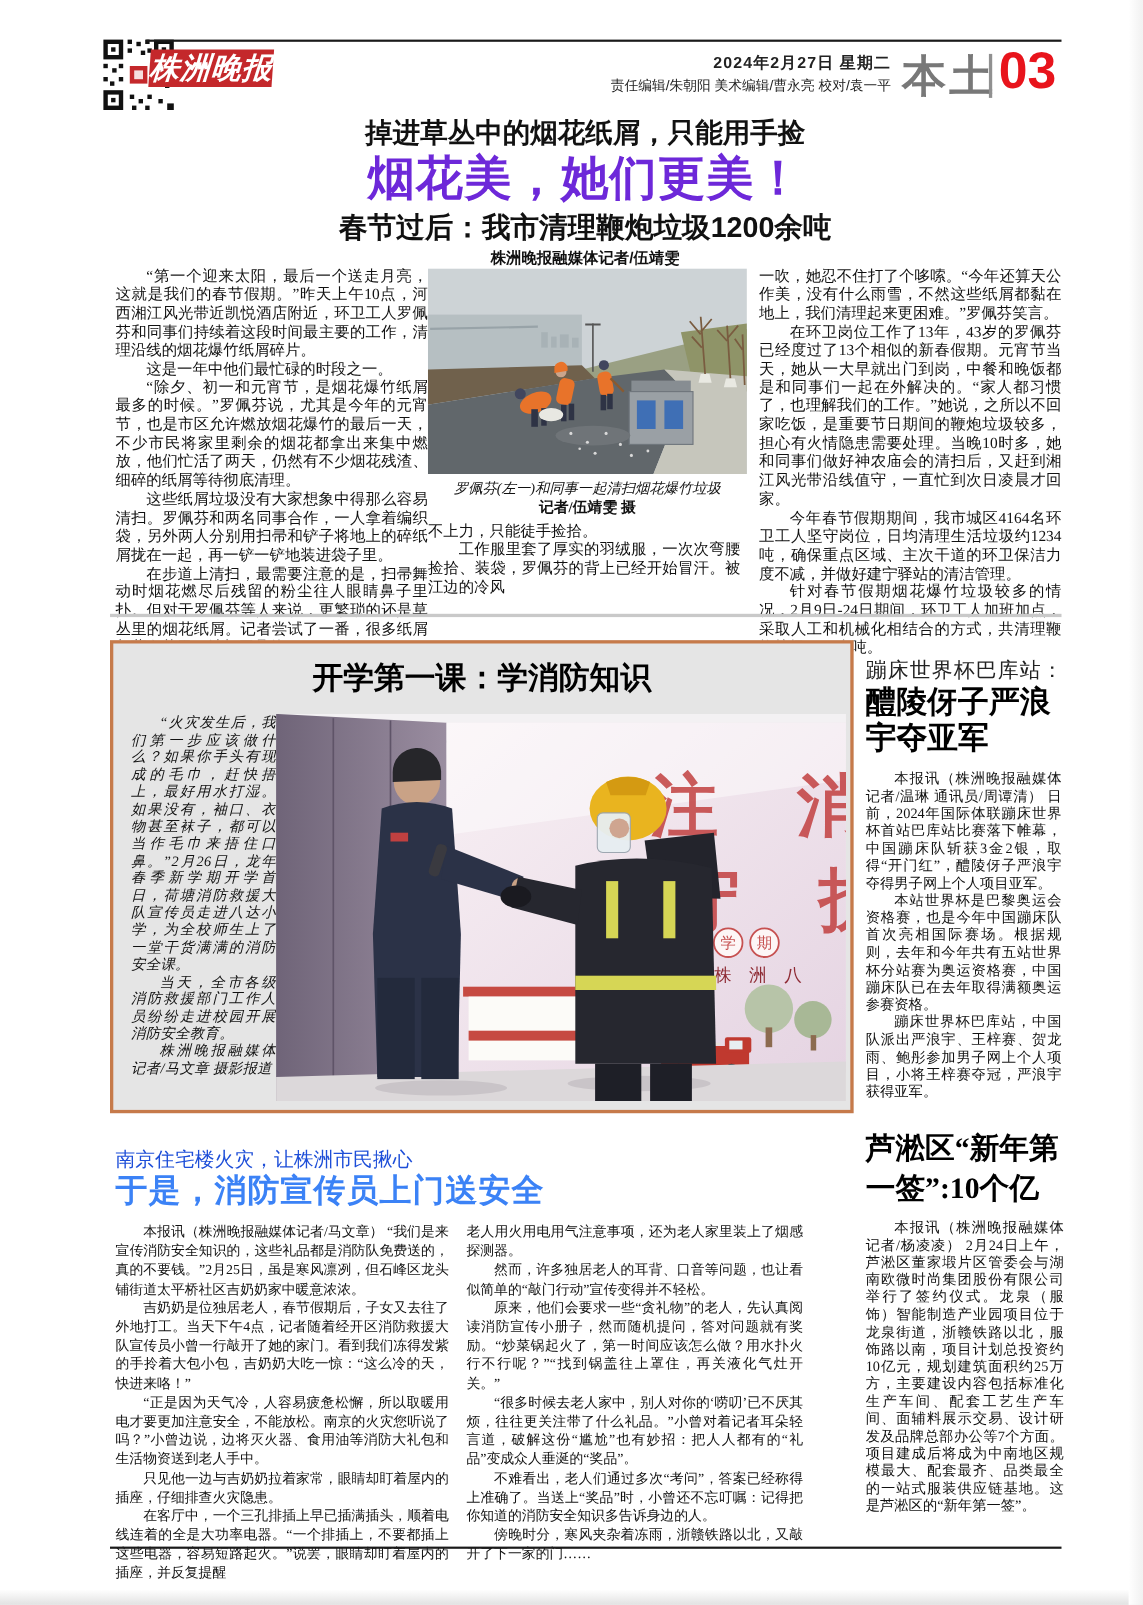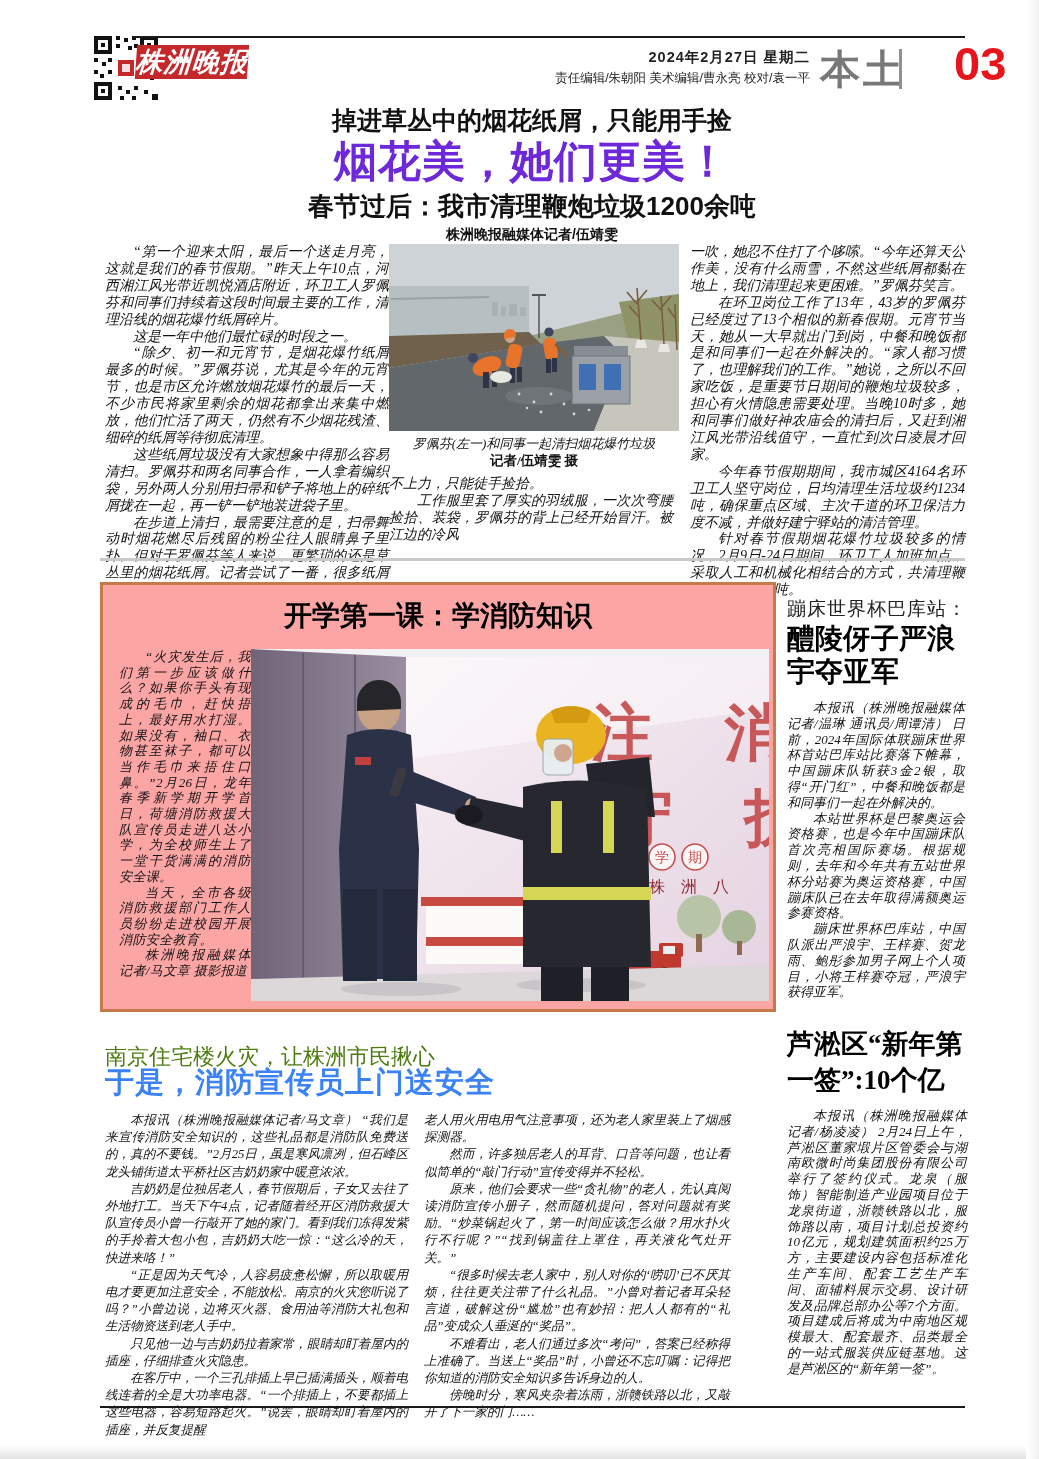--- a/index.html
+++ b/index.html
@@ -18,35 +18,35 @@
   .page-num{font-family:"Liberation Sans",sans-serif;font-weight:900;font-size:47px;color:#e8141c;}
   .hr-black{background:#1a1a1a;}
   .hr-gray{background:#c9c9c9;}
   
   .center{text-align:center;}
   .kicker-main{font-family:"Liberation Sans",sans-serif;font-weight:600;font-size:25px;color:#111;}
   .title-main{font-family:"Liberation Sans",sans-serif;font-weight:900;font-size:43px;color:#6d28d9;letter-spacing:1px;}
   .subtitle-main{font-family:"Liberation Sans",sans-serif;font-weight:600;font-size:26px;color:#111;}
   .byline-main{font-family:"Liberation Sans",sans-serif;font-weight:bold;font-size:14px;color:#111;}
   
-  .col p{margin:0;text-indent:2em;text-align:justify;font-style:italic;}
+  .col p{margin:0;text-indent:2em;text-align:justify;}
   .col p.noindent{text-indent:0;}
   .story-col{font-size:14px;line-height:16.9px;}
   .visit-col{font-size:12.6px;line-height:17.2px;}
   .side-col{font-size:13px;line-height:15.8px;}
   .kaiti-col{font-size:13px;line-height:15.7px;font-style:italic;letter-spacing:0.4px;}
   .caption1{font-size:13px;font-style:italic;text-align:center;}
   .caption2{font-size:13.5px;font-weight:bold;text-align:center;padding-right:10px;}
   
-  .fire-box{border:3px solid #c67a4a;background:#fca5a5;}
+  .fire-box{border:3px solid #c67a4a;background:#e5e5e5;}
   .box-title{font-family:"Liberation Sans",sans-serif;font-weight:900;font-size:28px;color:#000;text-align:center;}
   
   .side-kicker{font-size:19px;color:#222;letter-spacing:1px;}
   .side-title{font-weight:900;font-size:28px;line-height:33px;color:#000;}
-  .visit-kicker{font-family:"Liberation Sans",sans-serif;font-weight:400;font-size:22px;color:#4d7c0f;}
+  .visit-kicker{font-family:"Liberation Sans",sans-serif;font-weight:400;font-size:18px;color:#1d4ed8;}
   .visit-title{font-weight:900;font-size:29px;color:#3b82f6;letter-spacing:1px;}
   .edge-bottom{background:linear-gradient(#ffffff,#e2e2e2);}
   .edge-right{background:linear-gradient(90deg,#ffffff,#f1f1f1);}
 </style>
 </head>
 <body>
 
 <div class="page">
 
   <svg class="abs" style="left:92px;top:34px;" width="68" height="68" viewBox="0 0 68 68">
@@ -99,21 +99,21 @@
 
   <div class="abs masthead" style="left:136px;top:45px;width:112px;height:34px;">株洲晚报</div>
 
   <div class="abs dateblock" style="left:480px;top:48px;width:330px;">
     <div class="d1">2024年2月27日 星期二</div>
     <div class="d2">责任编辑/朱朝阳 美术编辑/曹永亮 校对/袁一平</div>
   </div>
 
   <div class="abs section-label" style="left:820px;top:42px;">本土</div>
   <div class="abs" style="left:899px;top:49px;width:3px;height:40px;background:#909090;"></div>
-  <div class="abs page-num" style="left:908px;top:36px;margin-left:46px;">03</div>
+  <div class="abs page-num" style="left:908px;top:36px;">03</div>
 
   <div class="abs center kicker-main" style="left:182px;top:104px;width:700px;">掉进草丛中的烟花纸屑，只能用手捡</div>
   <div class="abs center title-main" style="left:132px;top:133px;width:800px;">烟花美，她们更美！</div>
   <div class="abs center subtitle-main" style="left:182px;top:189px;width:700px;">春节过后：我市清理鞭炮垃圾1200余吨</div>
   <div class="abs center byline-main" style="left:182px;top:226px;width:700px;">株洲晚报融媒体记者/伍靖雯</div>
 
   <div class="abs col story-col" style="left:105px;top:244px;width:284px;height:320px;">
       <p>“第一个迎来太阳，最后一个送走月亮，这就是我们的春节假期。”昨天上午10点，河西湘江风光带近凯悦酒店附近，环卫工人罗佩芬和同事们持续着这段时间最主要的工作，清理沿线的烟花爆竹纸屑碎片。</p>
       <p>这是一年中他们最忙碌的时段之一。</p>
       <p>“除夕、初一和元宵节，是烟花爆竹纸屑最多的时候。”罗佩芬说，尤其是今年的元宵节，也是市区允许燃放烟花爆竹的最后一天，不少市民将家里剩余的烟花都拿出来集中燃放，他们忙活了两天，仍然有不少烟花残渣、细碎的纸屑等待彻底清理。</p>
@@ -290,21 +290,21 @@
         <ellipse cx="218" cy="166" rx="14" ry="10" fill="#1a1a20"></ellipse>
         <rect x="290" y="318" width="42" height="34" fill="#1e1f27"></rect>
           <rect x="340" y="318" width="38" height="34" fill="#1e1f27"></rect>
       </g>
     </svg>
   </div>
 
   <div class="abs side-kicker" style="left:787px;top:596px;width:180px;">蹦床世界杯巴库站：</div>
   <div class="abs side-title" style="left:787px;top:622px;width:180px;">醴陵伢子严浪宇夺亚军</div>
   <div class="abs col side-col" style="left:787px;top:700px;width:178px;height:312px;">
-      <p>本报讯（株洲晚报融媒体记者/温琳 通讯员/周谭清） 日前，2024年国际体联蹦床世界杯首站巴库站比赛落下帷幕，中国蹦床队斩获3金2银，取得“开门红”，中餐和晚饭都是和同事们一起在外解决的。</p>
+      <p>本报讯（株洲晚报融媒体记者/温琳 通讯员/周谭清） 日前，2024年国际体联蹦床世界杯首站巴库站比赛落下帷幕，中国蹦床队斩获3金2银，取得“开门红”，醴陵伢子严浪宇夺得男子网上个人项目亚军。</p>
       <p>本站世界杯是巴黎奥运会资格赛，也是今年中国蹦床队首次亮相国际赛场。根据规则，去年和今年共有五站世界杯分站赛为奥运资格赛，中国蹦床队已在去年取得满额奥运参赛资格。</p>
       <p>蹦床世界杯巴库站，中国队派出严浪宇、王梓赛、贺龙雨、鲍彤参加男子网上个人项目，小将王梓赛夺冠，严浪宇获得亚军。</p>
     </div>
 
   <div class="abs visit-kicker" style="left:105px;top:1042px;width:500px;">南京住宅楼火灾，让株洲市民揪心</div>
   <div class="abs visit-title" style="left:105px;top:1063px;width:560px;">于是，消防宣传员上门送安全</div>
   <div class="abs col visit-col" style="left:105px;top:1112px;width:303px;height:296px;">
       <p>本报讯（株洲晚报融媒体记者/马文章） “我们是来宣传消防安全知识的，这些礼品都是消防队免费送的，真的不要钱。”2月25日，虽是寒风凛冽，但石峰区龙头铺街道太平桥社区吉奶奶家中暖意浓浓。</p>
       <p>吉奶奶是位独居老人，春节假期后，子女又去往了外地打工。当天下午4点，记者随着经开区消防救援大队宣传员小曾一行敲开了她的家门。看到我们冻得发紫的手拎着大包小包，吉奶奶大吃一惊：“这么冷的天，快进来咯！”</p>
       <p>“正是因为天气冷，人容易疲惫松懈，所以取暖用电才要更加注意安全，不能放松。南京的火灾您听说了吗？”小曾边说，边将灭火器、食用油等消防大礼包和生活物资送到老人手中。</p>

